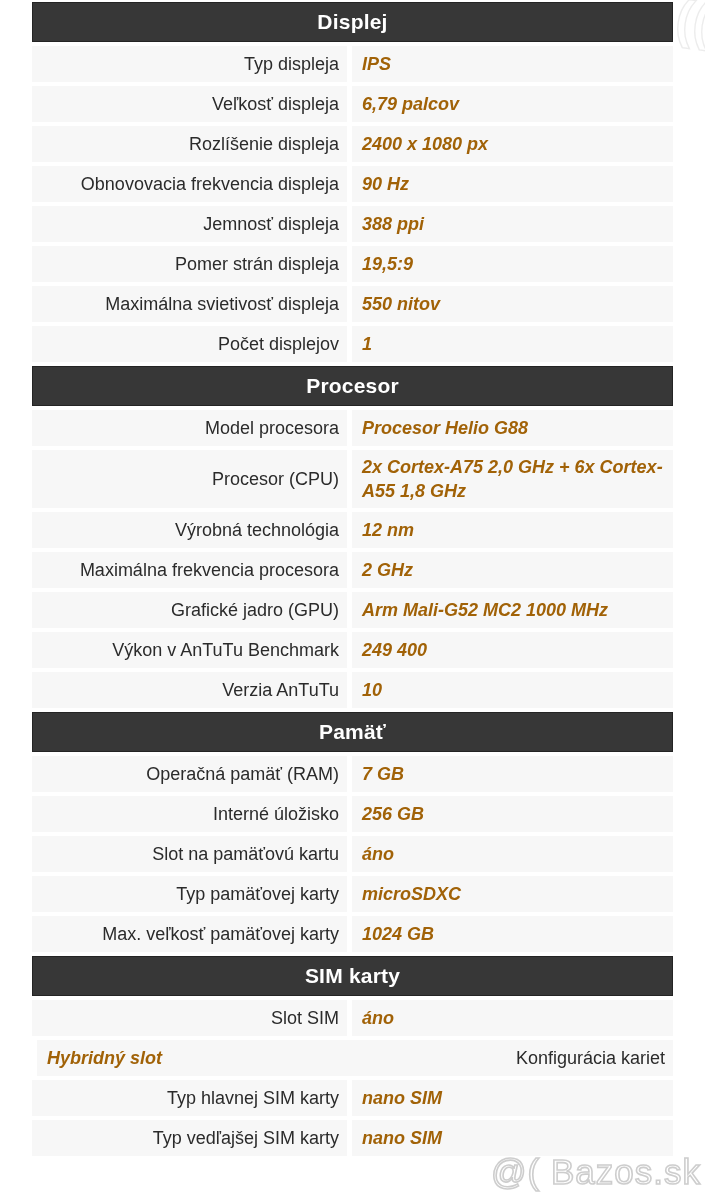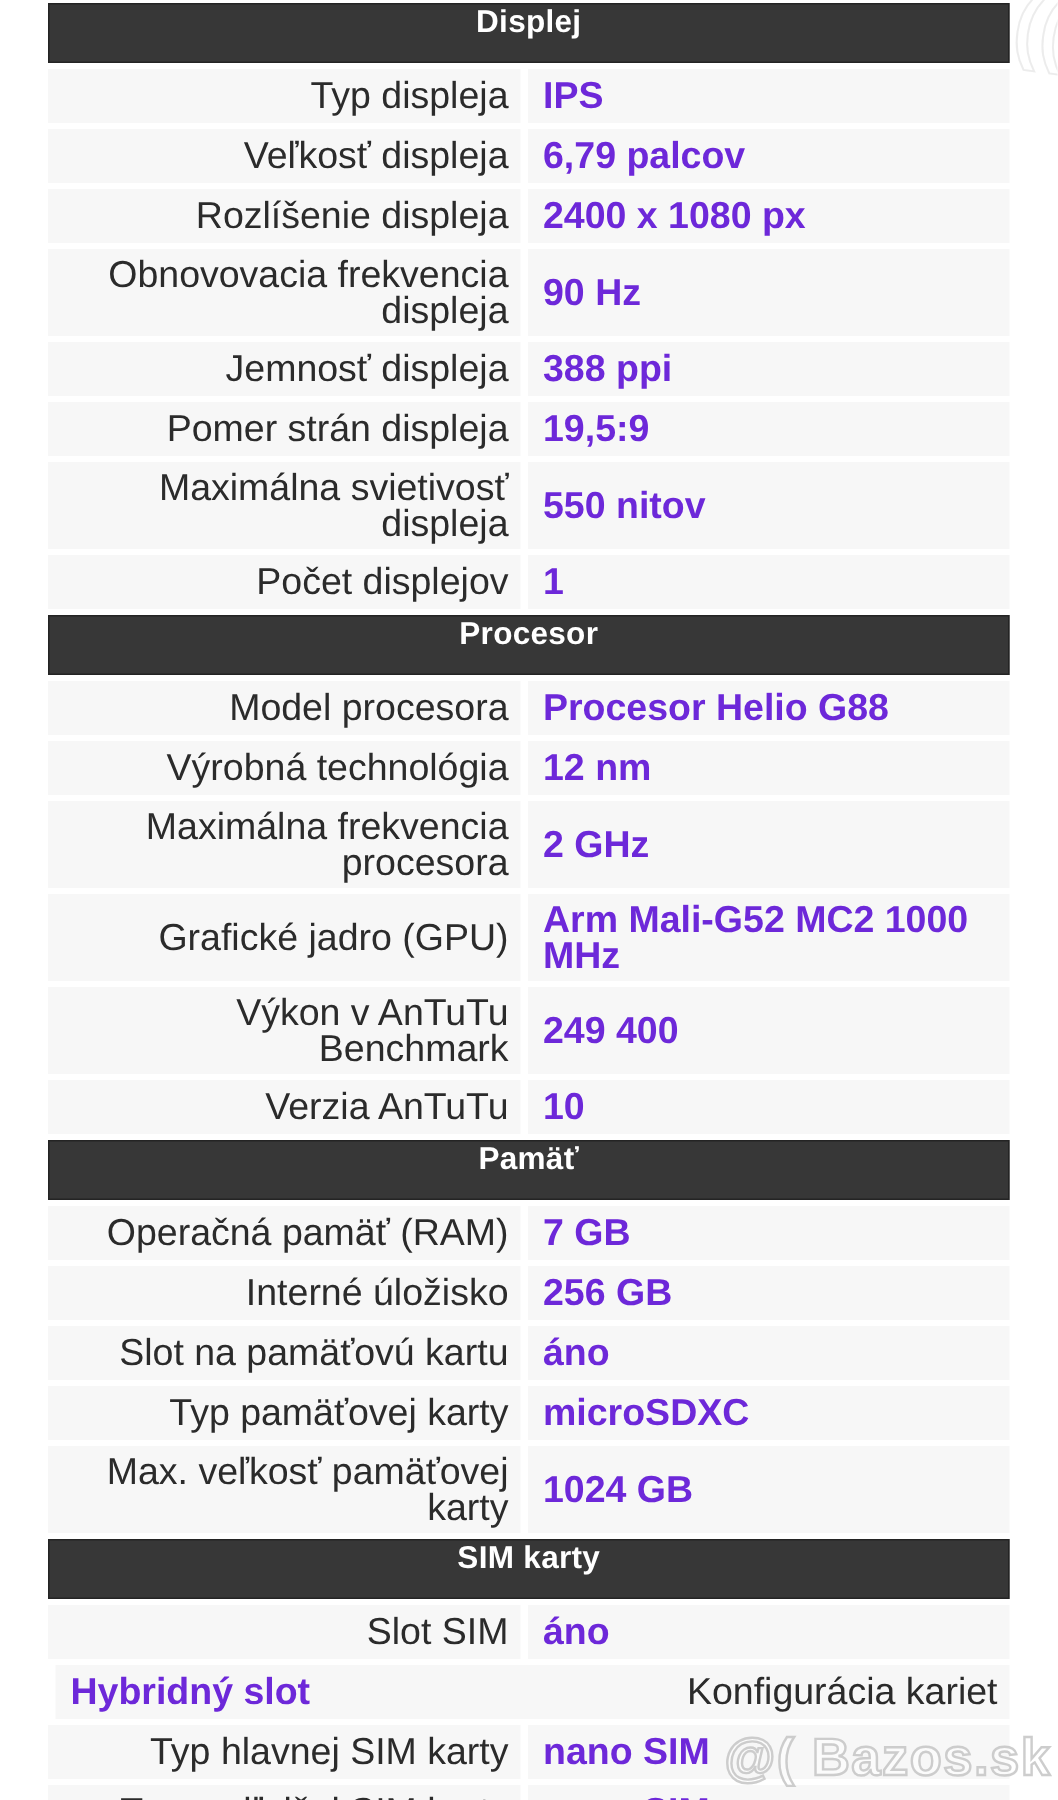--- a/index.html
+++ b/index.html
@@ -16,21 +16,21 @@
     left: 32px;
     top: 2px;
     width: 641px;
   }
   .section-header {
     height: 40px;
     background: var(--header-bg, #373737);
     border: 1px solid #242424;
     box-sizing: border-box;
     display: flex;
-    align-items: flex-start;
+    align-items: center;
     justify-content: center;
     margin-bottom: 4px;
   }
   .section-title {
     color: var(--header-text, #ffffff);
     font-weight: bold;
     font-size: 21px;
     letter-spacing: 0.2px;
   }
   .spec-row {
@@ -38,45 +38,46 @@
     margin-bottom: 4px;
     min-height: 36px;
   }
   .cell {
     background: var(--row-bg, #f7f7f7);
     box-sizing: border-box;
     display: flex;
     align-items: center;
     padding-top: 5px;
     padding-bottom: 5px;
-    font-size: 25px;
+    font-size: 18px;
     line-height: 24px;
   }
   .cell.label {
     width: 315px;
     justify-content: flex-end;
     text-align: right;
     padding-right: 8px;
     color: #2b2b2b;
     font-weight: normal;
   }
   .cell.value {
     width: 321px;
     margin-left: 5px;
     padding-left: 10px;
     padding-right: 8px;
-    color: #6d28d9;
+    color: #a16207;
     font-weight: bold;
+    font-style: italic;
   }
   .watermark {
     position: absolute;
     right: 4px;
     bottom: 8px;
     font-size: 35px;
-    font-weight: bold;
+    font-weight: normal;
     letter-spacing: 1px;
     color: rgba(255, 255, 255, 0.55);
     -webkit-text-stroke: 1.6px rgba(196, 196, 196, 0.85);
     white-space: nowrap;
     pointer-events: none;
     text-align: right;
   }
   .corner-mark {
     position: absolute;
     top: -10px;
@@ -144,20 +145,24 @@
   <section class="spec-section">
     <div class="section-header">
       <span class="section-title">Procesor</span>
     </div>
     <div class="rows">
   <div class="spec-row">
     <div class="cell label">Model procesora</div>
     <div class="cell value">Procesor Helio G88</div>
   </div>
 
+  <div class="spec-row">
+    <div class="cell label">Procesor (CPU)</div>
+    <div class="cell value">2x Cortex-A75 2,0 GHz + 6x Cortex-A55 1,8 GHz</div>
+  </div>
 
   <div class="spec-row">
     <div class="cell label">Výrobná technológia</div>
     <div class="cell value">12 nm</div>
   </div>
 
 
   <div class="spec-row">
     <div class="cell label">Maximálna frekvencia procesora</div>
     <div class="cell value">2 GHz</div>

